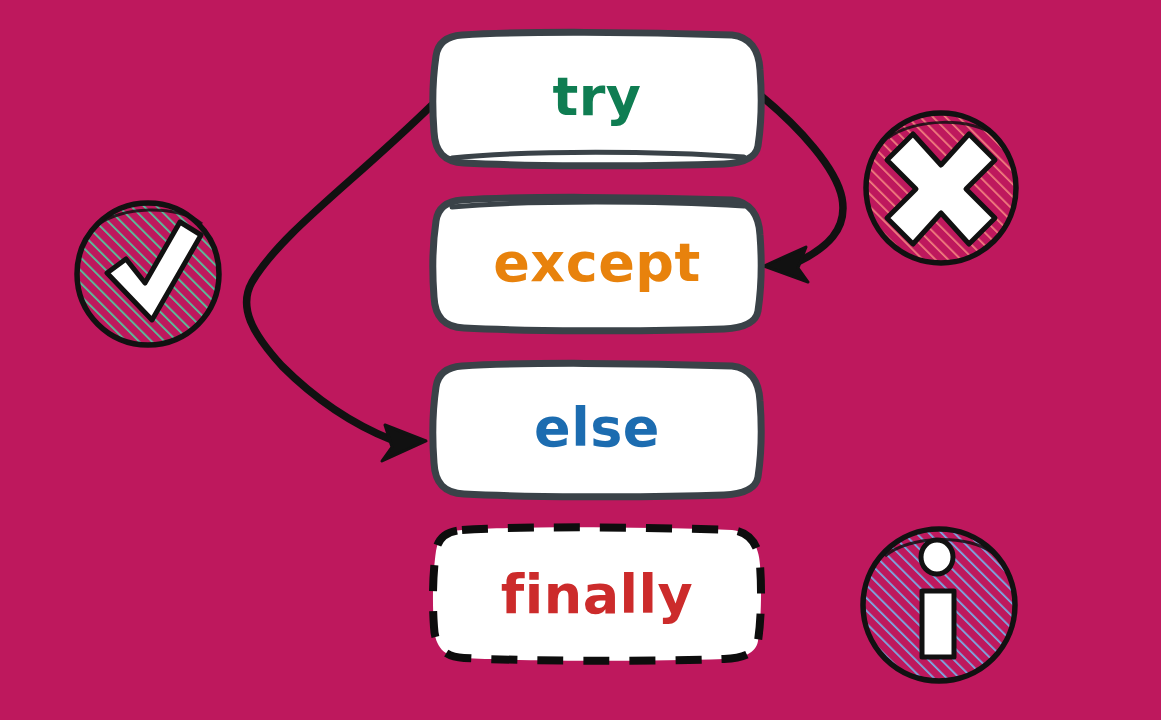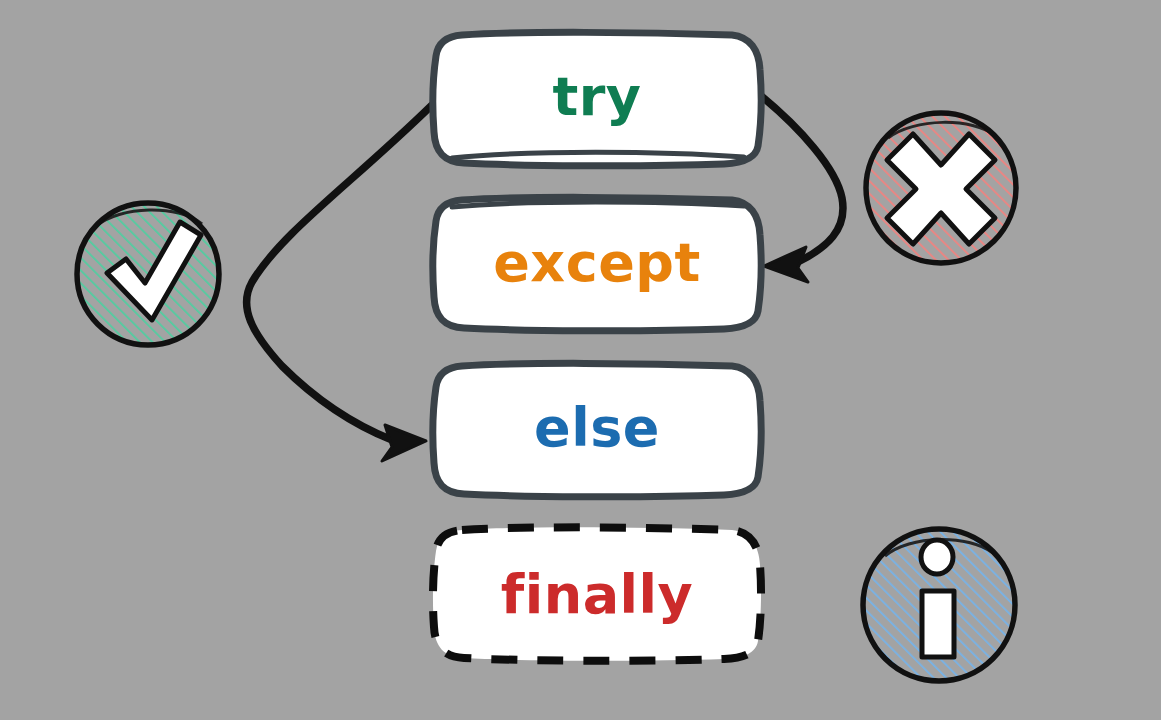--- a/index.html
+++ b/index.html
@@ -7,21 +7,21 @@
     padding: 0;
     background: #ffffff;
   }
   body {
     font-family: "DejaVu Sans", sans-serif;
   }
   #canvas-root {
     position: relative;
     width: 1161px;
     height: 720px;
-    background: #a3a3a3;
+    background: #be185d;
     overflow: hidden;
     text-align: center;
   }
   #diagram-svg {
     position: absolute;
     left: 0;
     top: 0;
     width: 1161px;
     height: 720px;
     display: block;

